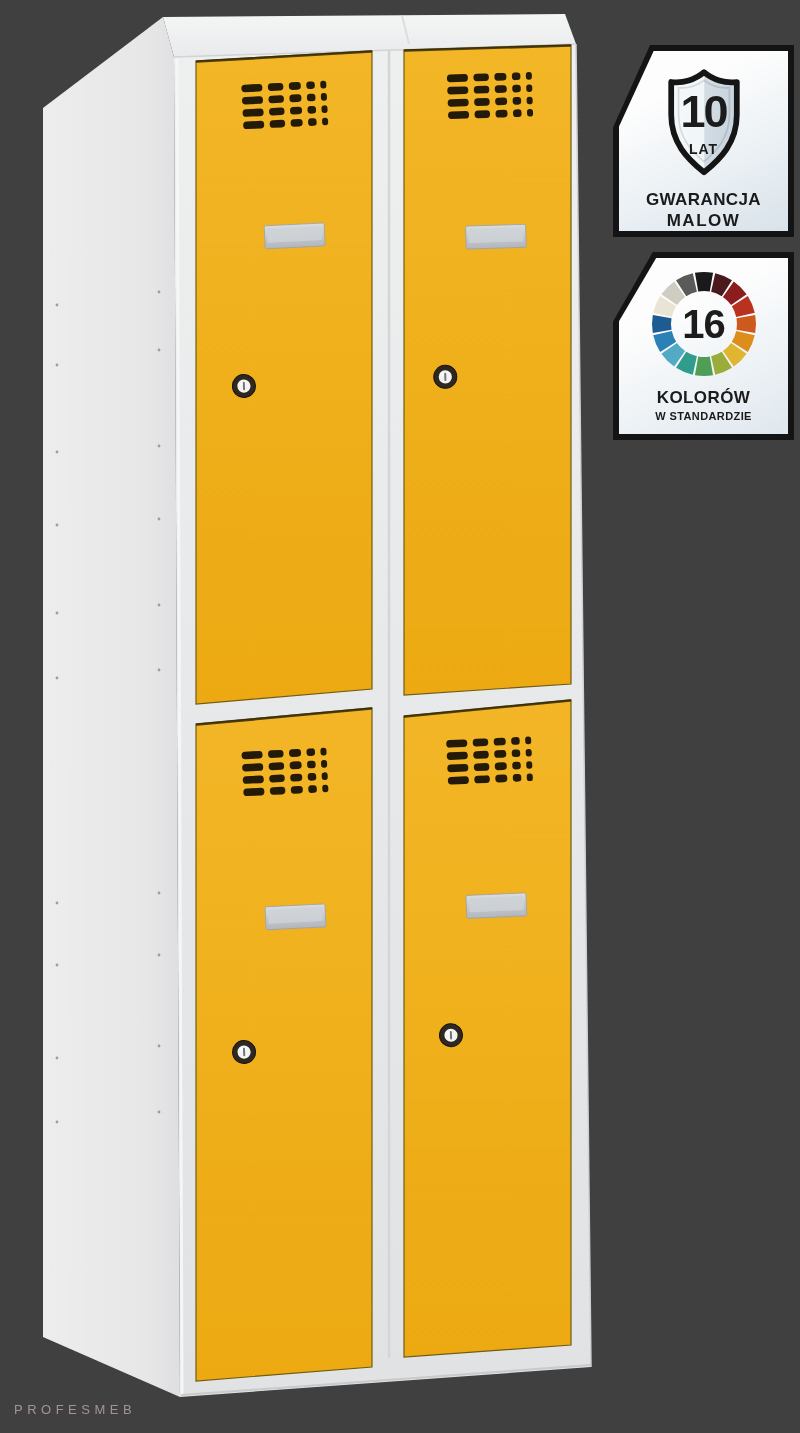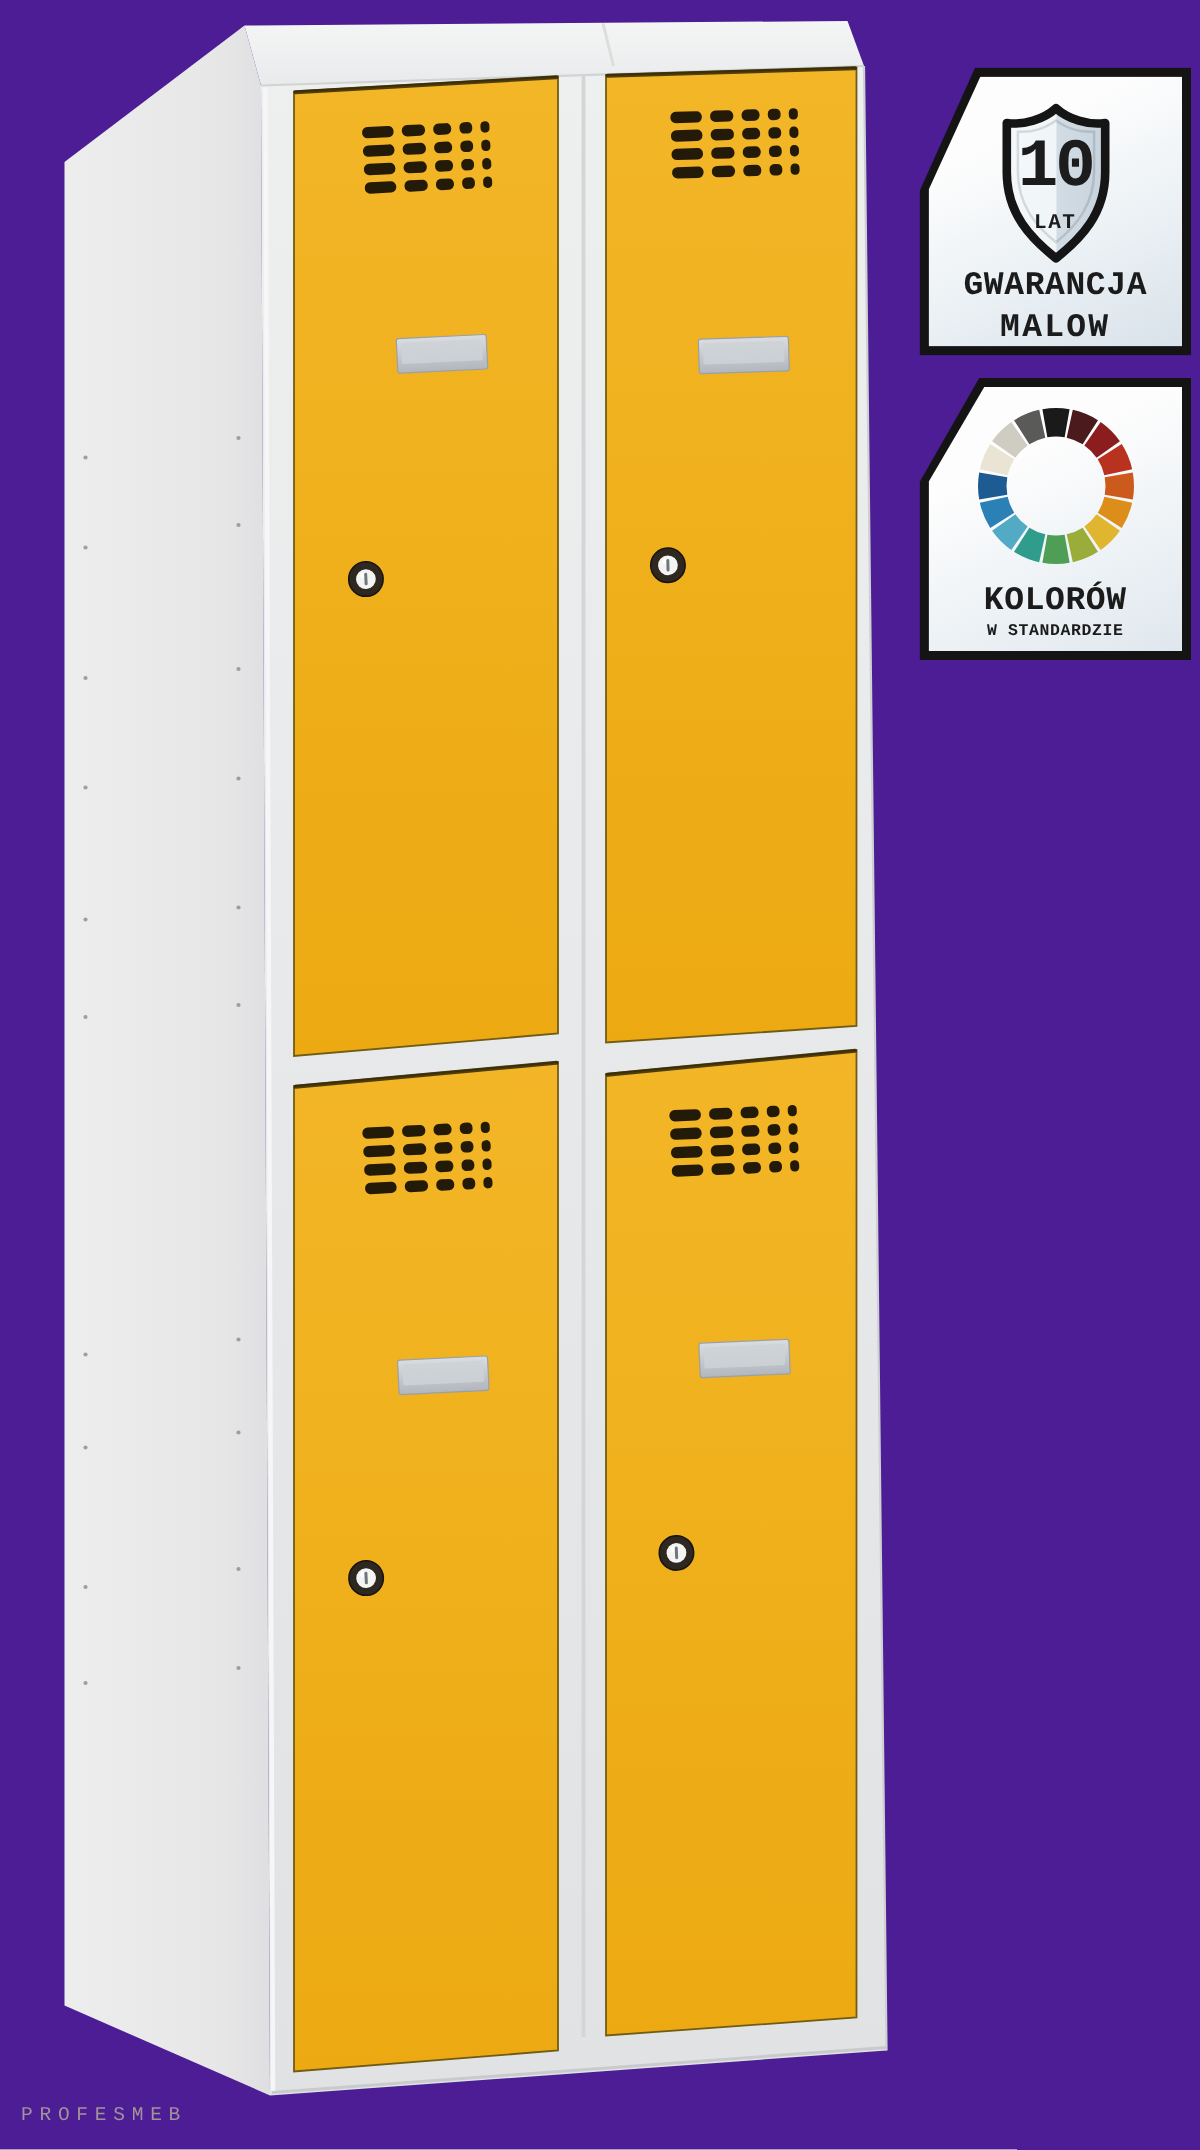--- a/index.html
+++ b/index.html
@@ -1,17 +1,17 @@
 <!DOCTYPE html>
 <html style="--door-yellow: #f0ae19; --vent: #241a08; --body-gray: #e8e9ea; --label-plate: #c9ccd2; --badge-border: #141414; --watermark: #a2939a;"><head>
 <meta charset="utf-8">
 <style>
   html,body{margin:0;padding:0;background:#ffffff;}
-  .stage{position:relative;width:800px;height:1433px;background:#4c1d95;overflow:hidden;
-         font-family:Liberation Mono, monospace;}
+  .stage{position:relative;width:800px;height:1433px;background:#404040;overflow:hidden;
+         font-family:Liberation Sans, sans-serif;}
   svg{display:block;}
   .locker-svg{position:absolute;left:0;top:0;}
 
   
   .badge{position:absolute;}
   .badge .b-frame{position:absolute;inset:0;background:var(--badge-border,#141414);}
   .badge .b-inner{position:absolute;inset:6px;display:flex;flex-direction:column;align-items:center;}
   .badge-warranty{left:613px;top:45px;width:181px;height:192px;}
   .badge-warranty .b-frame{clip-path:polygon(20.5% 0,100% 0,100% 100%,0 100%,0 43%);}
   .badge-warranty .b-inner{clip-path:polygon(20.5% 0,100% 0,100% 100%,0 100%,0 42%);
@@ -20,21 +20,21 @@
   .badge-colors .b-frame{clip-path:polygon(22% 0,100% 0,100% 100%,0 100%,0 37%);}
   .badge-colors .b-inner{clip-path:polygon(22% 0,100% 0,100% 100%,0 100%,0 36%);
      background:linear-gradient(155deg,#fdfdfd 30%,#ecf1f5 70%,#dfe7ee 100%);}
 
   .shield-wrap{position:relative;width:82px;height:112px;margin-top:16px;}
   .shield-wrap svg{position:absolute;left:0;top:0;}
   .shield-num{position:absolute;left:0;top:22px;width:82px;text-align:center;
      font-size:45px;font-weight:700;letter-spacing:-2px;color:#1c1c1c;line-height:1;}
   .shield-unit{position:absolute;left:0;top:74px;width:82px;text-align:center;
      font-size:14px;font-weight:700;letter-spacing:1px;color:#1c1c1c;}
-  .b-caption{font-weight:700;font-size:22px;letter-spacing:.4px;color:#1b1b1b;
+  .b-caption{font-weight:700;font-size:17px;letter-spacing:.4px;color:#1b1b1b;
      text-align:center;line-height:1.15;margin-top:2px;}
   .b-caption.small{font-size:11px;}
   .badge-warranty .cap-block{margin-top:12px;}
   .wheel-wrap{position:relative;width:116px;height:116px;margin-top:8px;}
   .wheel-num{position:absolute;left:0;top:38px;width:116px;text-align:center;
      font-size:40px;font-weight:700;letter-spacing:-1px;color:#1c1c1c;line-height:1;}
   .badge-colors .cap-block{margin-top:4px;}
 
   
   .watermark{position:absolute;left:0;top:1402px;width:668px;text-align:left;
@@ -207,20 +207,21 @@
             <path d="M85.98,101.83 A52,52 0 0 1 69.21,108.78 L65.11,90.22 A33,33 0 0 0 75.76,85.82 Z" fill="#9aad3a"></path>
             <path d="M67.07,109.20 A52,52 0 0 1 48.93,109.20 L52.24,90.49 A33,33 0 0 0 63.76,90.49 Z" fill="#4f9e55"></path>
             <path d="M46.79,108.78 A52,52 0 0 1 30.02,101.83 L40.24,85.82 A33,33 0 0 0 50.89,90.22 Z" fill="#2f9c8c"></path>
             <path d="M28.21,100.62 A52,52 0 0 1 15.38,87.79 L30.95,76.90 A33,33 0 0 0 39.10,85.05 Z" fill="#52aac4"></path>
             <path d="M14.17,85.98 A52,52 0 0 1 7.22,69.21 L25.78,65.11 A33,33 0 0 0 30.18,75.76 Z" fill="#2b80b5"></path>
             <path d="M6.80,67.07 A52,52 0 0 1 6.80,48.93 L25.51,52.24 A33,33 0 0 0 25.51,63.76 Z" fill="#1d5b92"></path>
             <path d="M7.22,46.79 A52,52 0 0 1 14.17,30.02 L30.18,40.24 A33,33 0 0 0 25.78,50.89 Z" fill="#e9e4d3"></path>
             <path d="M15.38,28.21 A52,52 0 0 1 28.21,15.38 L39.10,30.95 A33,33 0 0 0 30.95,39.10 Z" fill="#cfccc2"></path>
             <path d="M30.02,14.17 A52,52 0 0 1 46.79,7.22 L50.89,25.78 A33,33 0 0 0 40.24,30.18 Z" fill="#5a5a58"></path>
           </svg>
+        <div class="wheel-num">16</div>
       </div>
       <div class="cap-block">
         <div class="b-caption">KOLORÓW</div>
         <div class="b-caption small">W STANDARDZIE</div>
       </div>
     </div>
   </div>
 
   <div class="watermark">PROFESMEB</div>
 </div>

